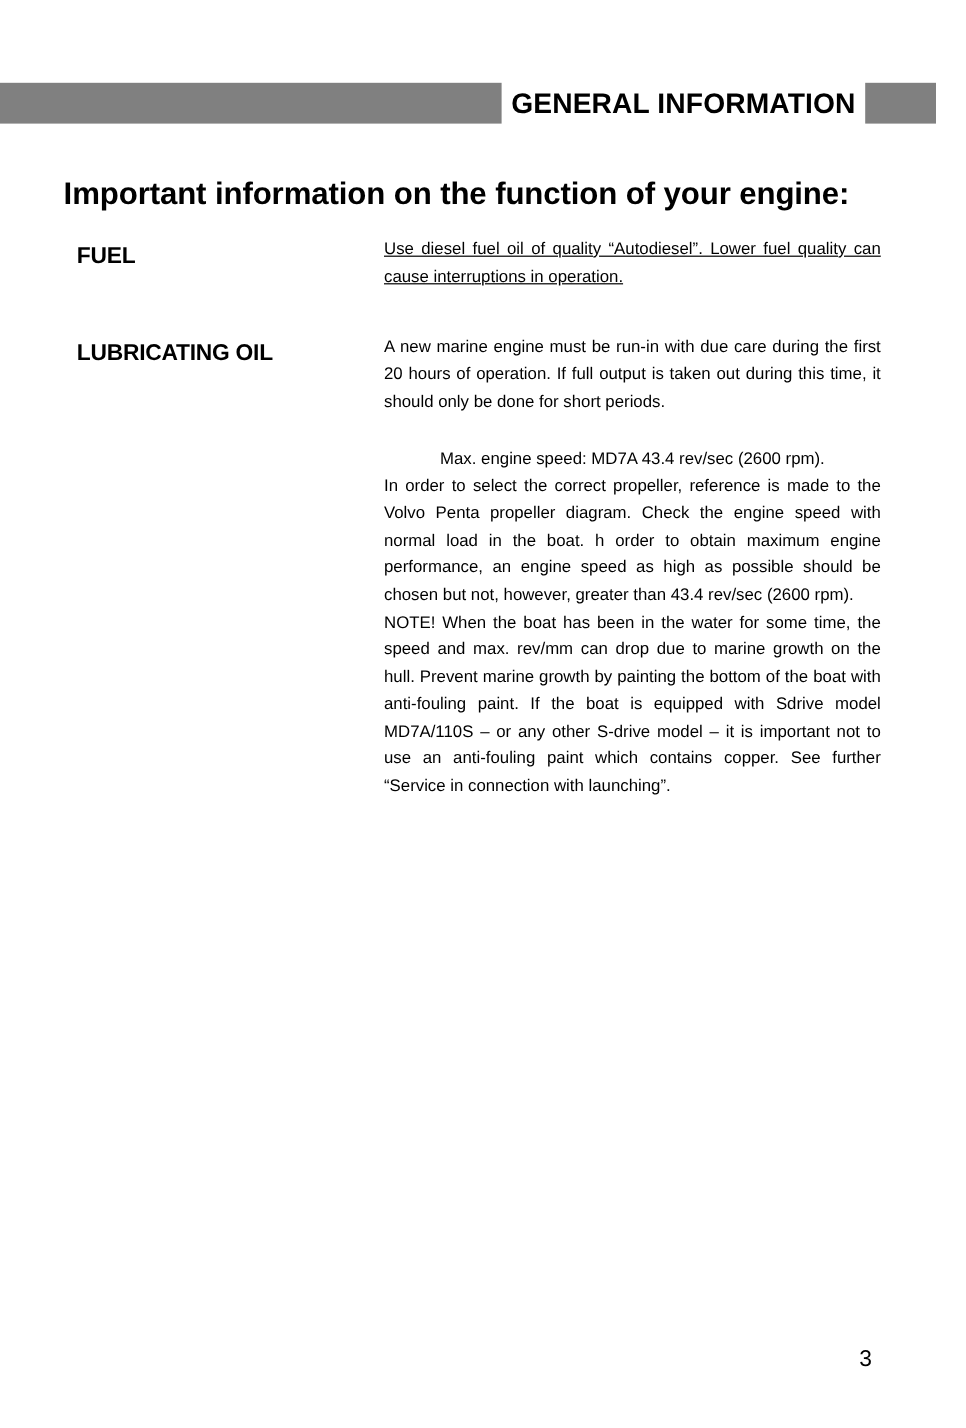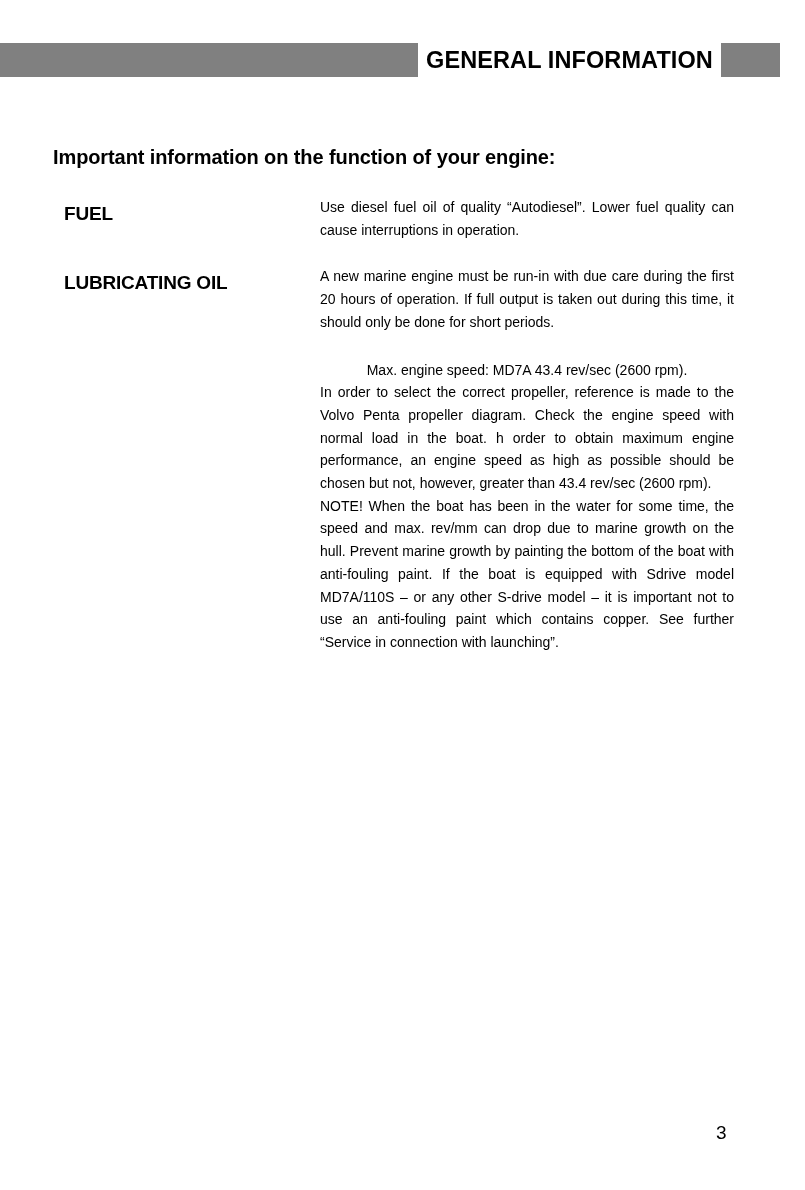--- a/index.html
+++ b/index.html
@@ -13,21 +13,21 @@
     position: relative;
     font-family: "Liberation Sans", sans-serif;
     color: #000000;
     overflow: hidden;
   }
 
   
   .header {
     position: absolute;
     left: 0;
-    top: 43px;
+    top: 69px;
     width: 805px;
     height: 34px;
   }
   .header-bar-left {
     position: absolute;
     left: 0;
     top: 0;
     width: 418px;
     height: 34px;
     background: #808080;
@@ -52,21 +52,21 @@
     letter-spacing: 0.1px;
     color: #000000;
     white-space: nowrap;
   }
 
   
   .intro-heading {
     position: absolute;
     left: 53px;
     top: 146px;
-    font-size: 20px;
+    font-size: 26px;
     font-weight: bold;
     letter-spacing: -0.1px;
     white-space: nowrap;
   }
 
   
   .sections {
     position: absolute;
     left: 0;
     top: 196px;
@@ -99,21 +99,21 @@
     margin: 0;
   }
   .section-body .nojust {
     text-align: center;
   }
   .section-body b {
     font-weight: bold;
   }
 
   
-  #section-fuel { margin-bottom: 24px; }
+  #section-fuel { margin-bottom: 36px; text-decoration: underline; }
   #section-lubricating-oil { margin-bottom: 23px; }
   #section-running-in { margin-bottom: 25px; }
   #section-engine-speed { margin-bottom: 0; }
 
   
   .page-number {
     position: absolute;
     left: 716px;
     top: 1122px;
     font-size: 19px;

